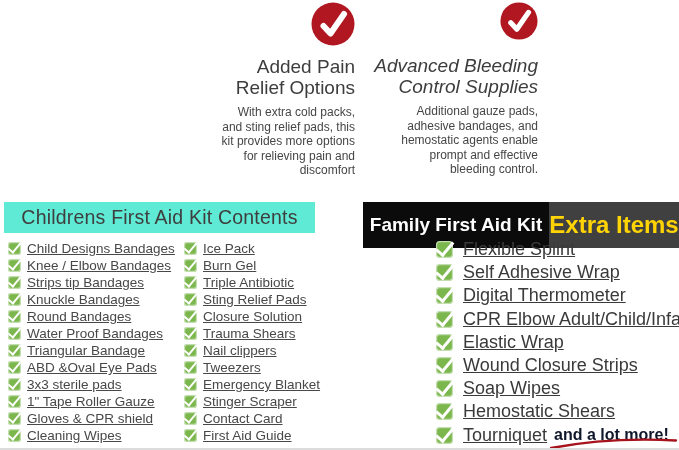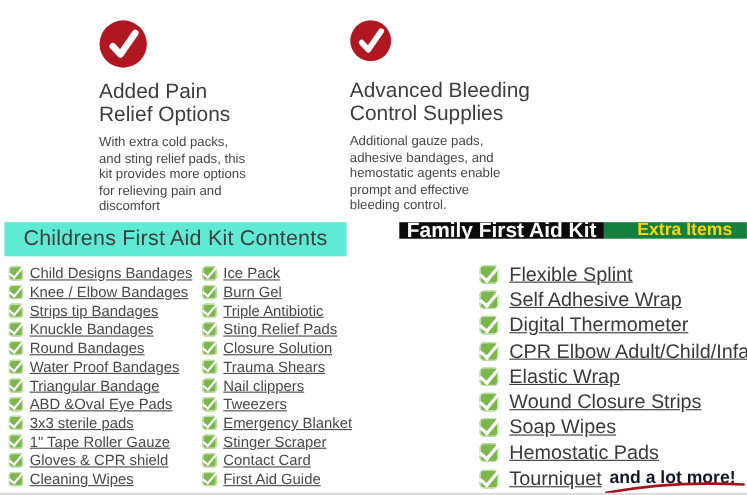--- a/index.html
+++ b/index.html
@@ -1,49 +1,49 @@
 <!DOCTYPE html>
 <html><head>
 <meta charset="utf-8">
 <style>
   html,body{margin:0;padding:0;background:#fff;}
   .stage{
     position:relative;width:679px;height:450px;background:#ffffff;
     font-family:"Liberation Sans",sans-serif;overflow:hidden;
   }
   
-  .feature{position:absolute;top:18px;text-align:left;color:#3d3d3d;}
+  .feature{position:absolute;top:2px;text-align:right;color:#3d3d3d;}
   .feature--1{left:90px;width:265px;}
   .feature--2{left:318px;width:220px;}
   .feature .circ svg{display:inline-block;}
   .feature--1 .circ svg{width:44px;height:44px;}
   .feature--2 .circ svg{width:38px;height:38px;}
   .feature .title{
     margin-top:6px;font-size:19px;line-height:21px;font-weight:400;
     white-space:pre-line;color:#3d3d3d;
   }
-  .feature--2 .title{margin-top:11px;}
+  .feature--2 .title{margin-top:11px;font-style:italic;}
   .feature .desc{
     margin-top:7px;font-size:12px;line-height:14.6px;color:#464646;
     white-space:pre-line;
   }
   
   .kids-header{
     position:absolute;left:4px;top:202px;width:311px;height:31px;
     background:#5eead4;display:flex;align-items:center;justify-content:center;
     font-size:19.5px;color:#3e3e3e;letter-spacing:.2px;
   }
-  .fam-header{position:absolute;left:363px;top:202px;width:316px;height:15px;display:flex;font-weight:700;}
+  .fam-header{position:absolute;left:363px;top:202px;width:316px;height:46px;display:flex;font-weight:700;}
   .fam-header .seg-black{
     width:186px;background:#0b0b0b;color:#ffffff;display:flex;
     align-items:center;justify-content:center;font-size:19px;
   }
   .fam-header .seg-red{
-    flex:1;background:#15803d;color:#ffd404;display:flex;
-    align-items:center;justify-content:center;font-size:16px;padding-left:17px;
+    flex:1;background:#404040;color:#ffd404;display:flex;
+    align-items:center;justify-content:center;font-size:24px;
   }
   
   .list{position:absolute;}
   .kids-col1{left:8px;top:240px;}
   .kids-col2{left:184px;top:240px;}
   .fam-list{left:396px;top:238px;}
   .row{display:flex;align-items:center;height:17px;}
   .fam-list .row{height:23.2px;padding-left:40px;}
   .lbl{font-size:13.5px;color:#484848;white-space:nowrap;text-decoration:underline;}
   .fam-list .lbl{font-size:18px;color:#3a3a3a;}
@@ -232,21 +232,21 @@
     <div class="row">
         <span class="cb cb-l"></span>
         <span class="lbl">Wound Closure Strips</span>
       </div>
     <div class="row">
         <span class="cb cb-l"></span>
         <span class="lbl">Soap Wipes</span>
       </div>
     <div class="row">
         <span class="cb cb-l"></span>
-        <span class="lbl">Hemostatic Pads</span>
+        <span class="lbl">Hemostatic Shears</span>
       </div>
     <div class="row">
         <span class="cb cb-l"></span>
         <span class="lbl">Tourniquet</span>
         <span class="more">and a lot more!</span>
       </div>
   </div>
 
   <svg class="swoosh" viewBox="0 0 131 14">
     <path d="M3 12 Q 62 1 128 4.5" fill="none" stroke="#a6131c" stroke-width="2.3" stroke-linecap="round"></path>

